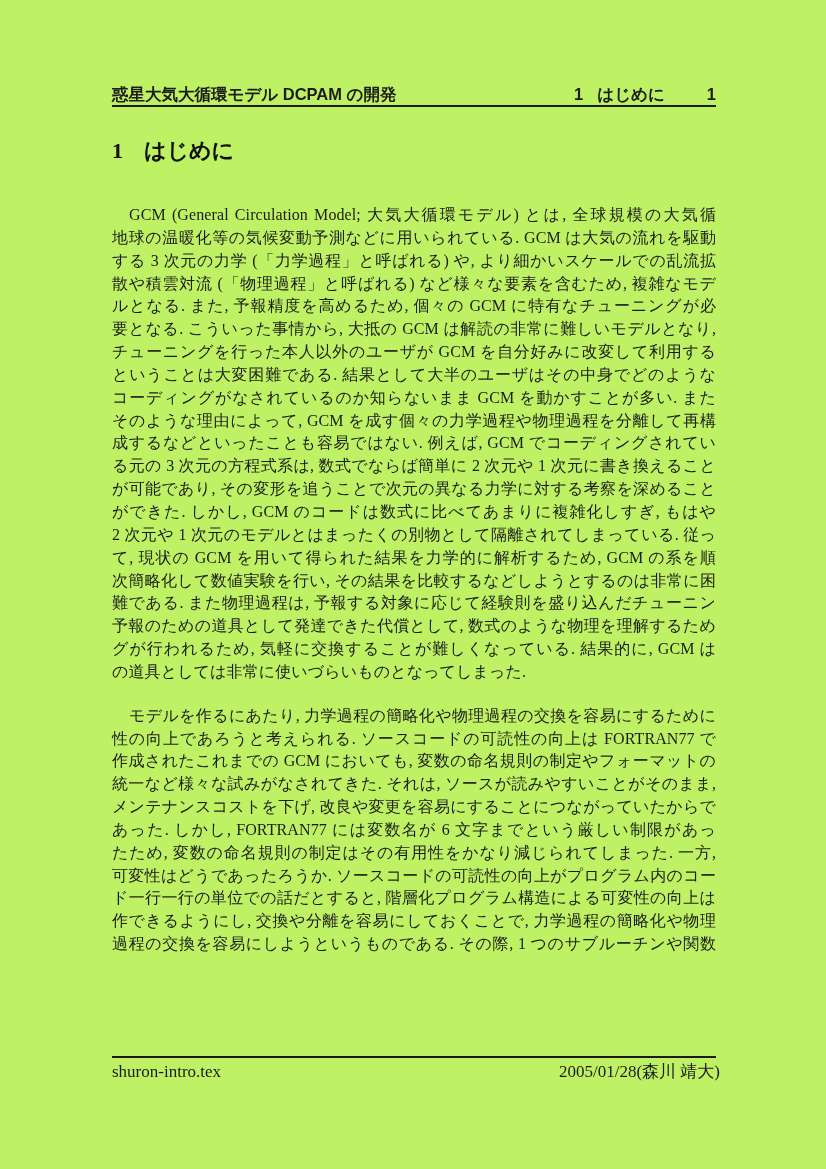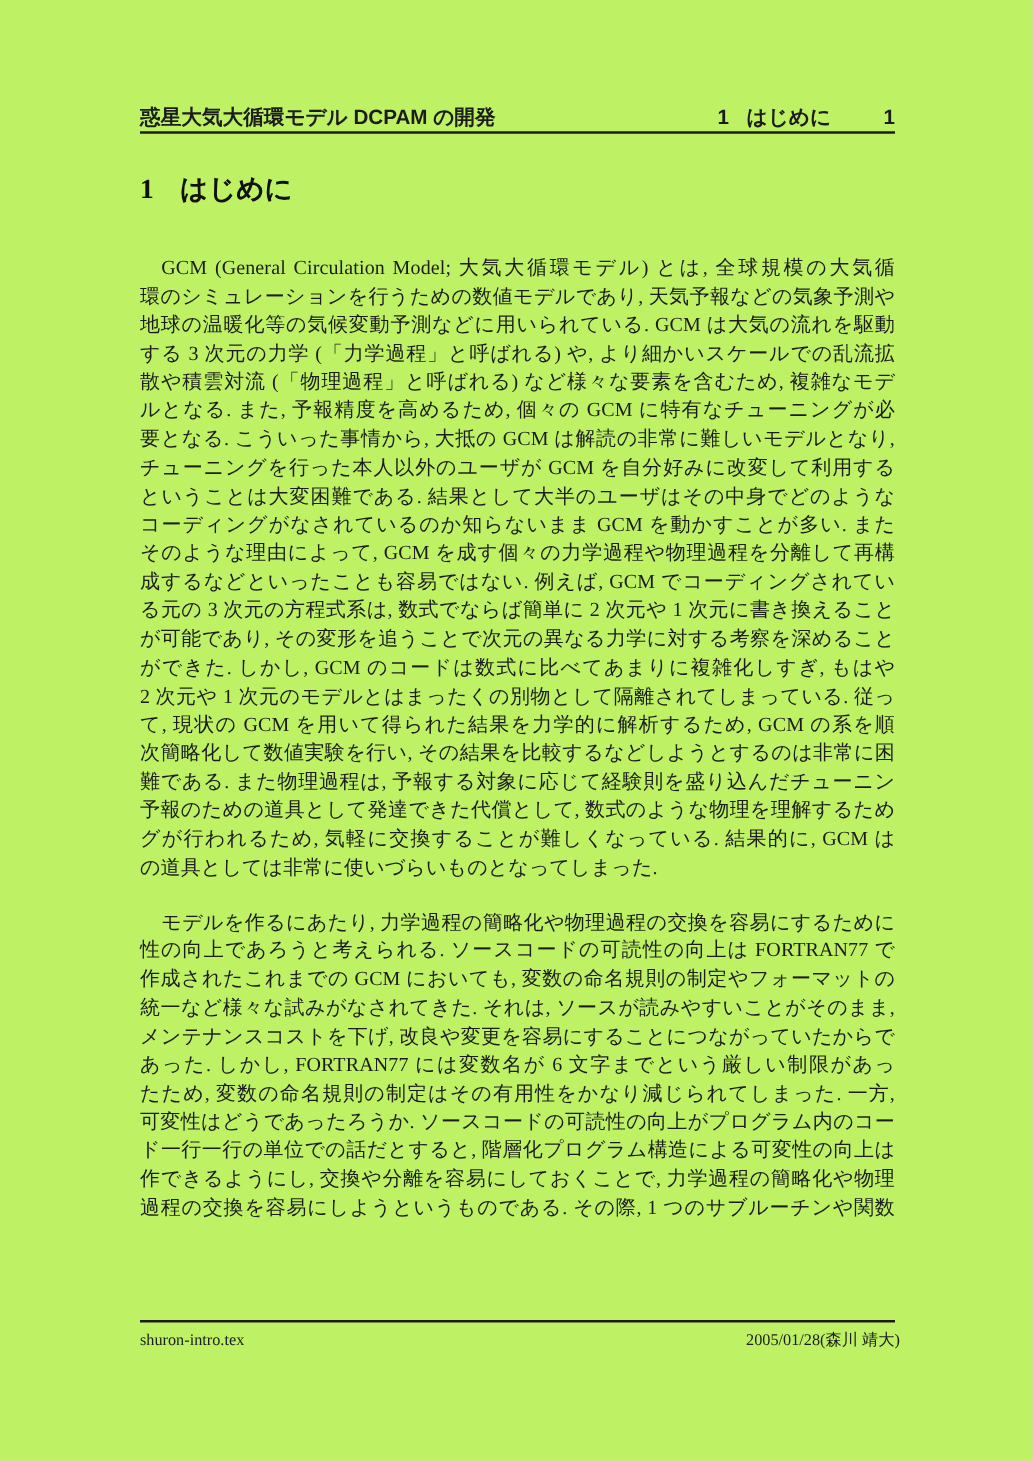--- a/index.html
+++ b/index.html
@@ -93,21 +93,21 @@
     background: #1c1c1c;
   }
   .page-footer {
     position: absolute;
     left: 112px;
     width: 608px;
     top: 1062px;
     display: flex;
     justify-content: space-between;
     align-items: baseline;
-    font-size: 13px;
+    font-size: 17px;
     line-height: 20px;
     white-space: nowrap;
   }
 </style>
 </head>
 <body>
 
 <div class="page">
 
   <header class="running-head">
@@ -122,21 +122,20 @@
   <div class="head-rule"></div>
 
   <h1 class="section-heading">
     <span class="sec-num">1</span>
     <span class="sec-title">はじめに</span>
   </h1>
 
   <main class="body-text">
       <div class="para">
         <div class="pline firstline">GCM (General Circulation Model; 大気大循環モデル) とは, 全球規模の大気循</div>
-        <div class="pline">環のシミュレーションを行うための数値モデルであり, 天気予報などの気象予測や</div>
         <div class="pline">地球の温暖化等の気候変動予測などに用いられている. GCM は大気の流れを駆動</div>
         <div class="pline">する 3 次元の力学 (「力学過程」と呼ばれる) や, より細かいスケールでの乱流拡</div>
         <div class="pline">散や積雲対流 (「物理過程」と呼ばれる) など様々な要素を含むため, 複雑なモデ</div>
         <div class="pline">ルとなる. また, 予報精度を高めるため, 個々の GCM に特有なチューニングが必</div>
         <div class="pline">要となる. こういった事情から, 大抵の GCM は解読の非常に難しいモデルとなり,</div>
         <div class="pline">チューニングを行った本人以外のユーザが GCM を自分好みに改変して利用する</div>
         <div class="pline">ということは大変困難である. 結果として大半のユーザはその中身でどのような</div>
         <div class="pline">コーディングがなされているのか知らないまま GCM を動かすことが多い. また</div>
         <div class="pline">そのような理由によって, GCM を成す個々の力学過程や物理過程を分離して再構</div>
         <div class="pline">成するなどといったことも容易ではない. 例えば, GCM でコーディングされてい</div>

